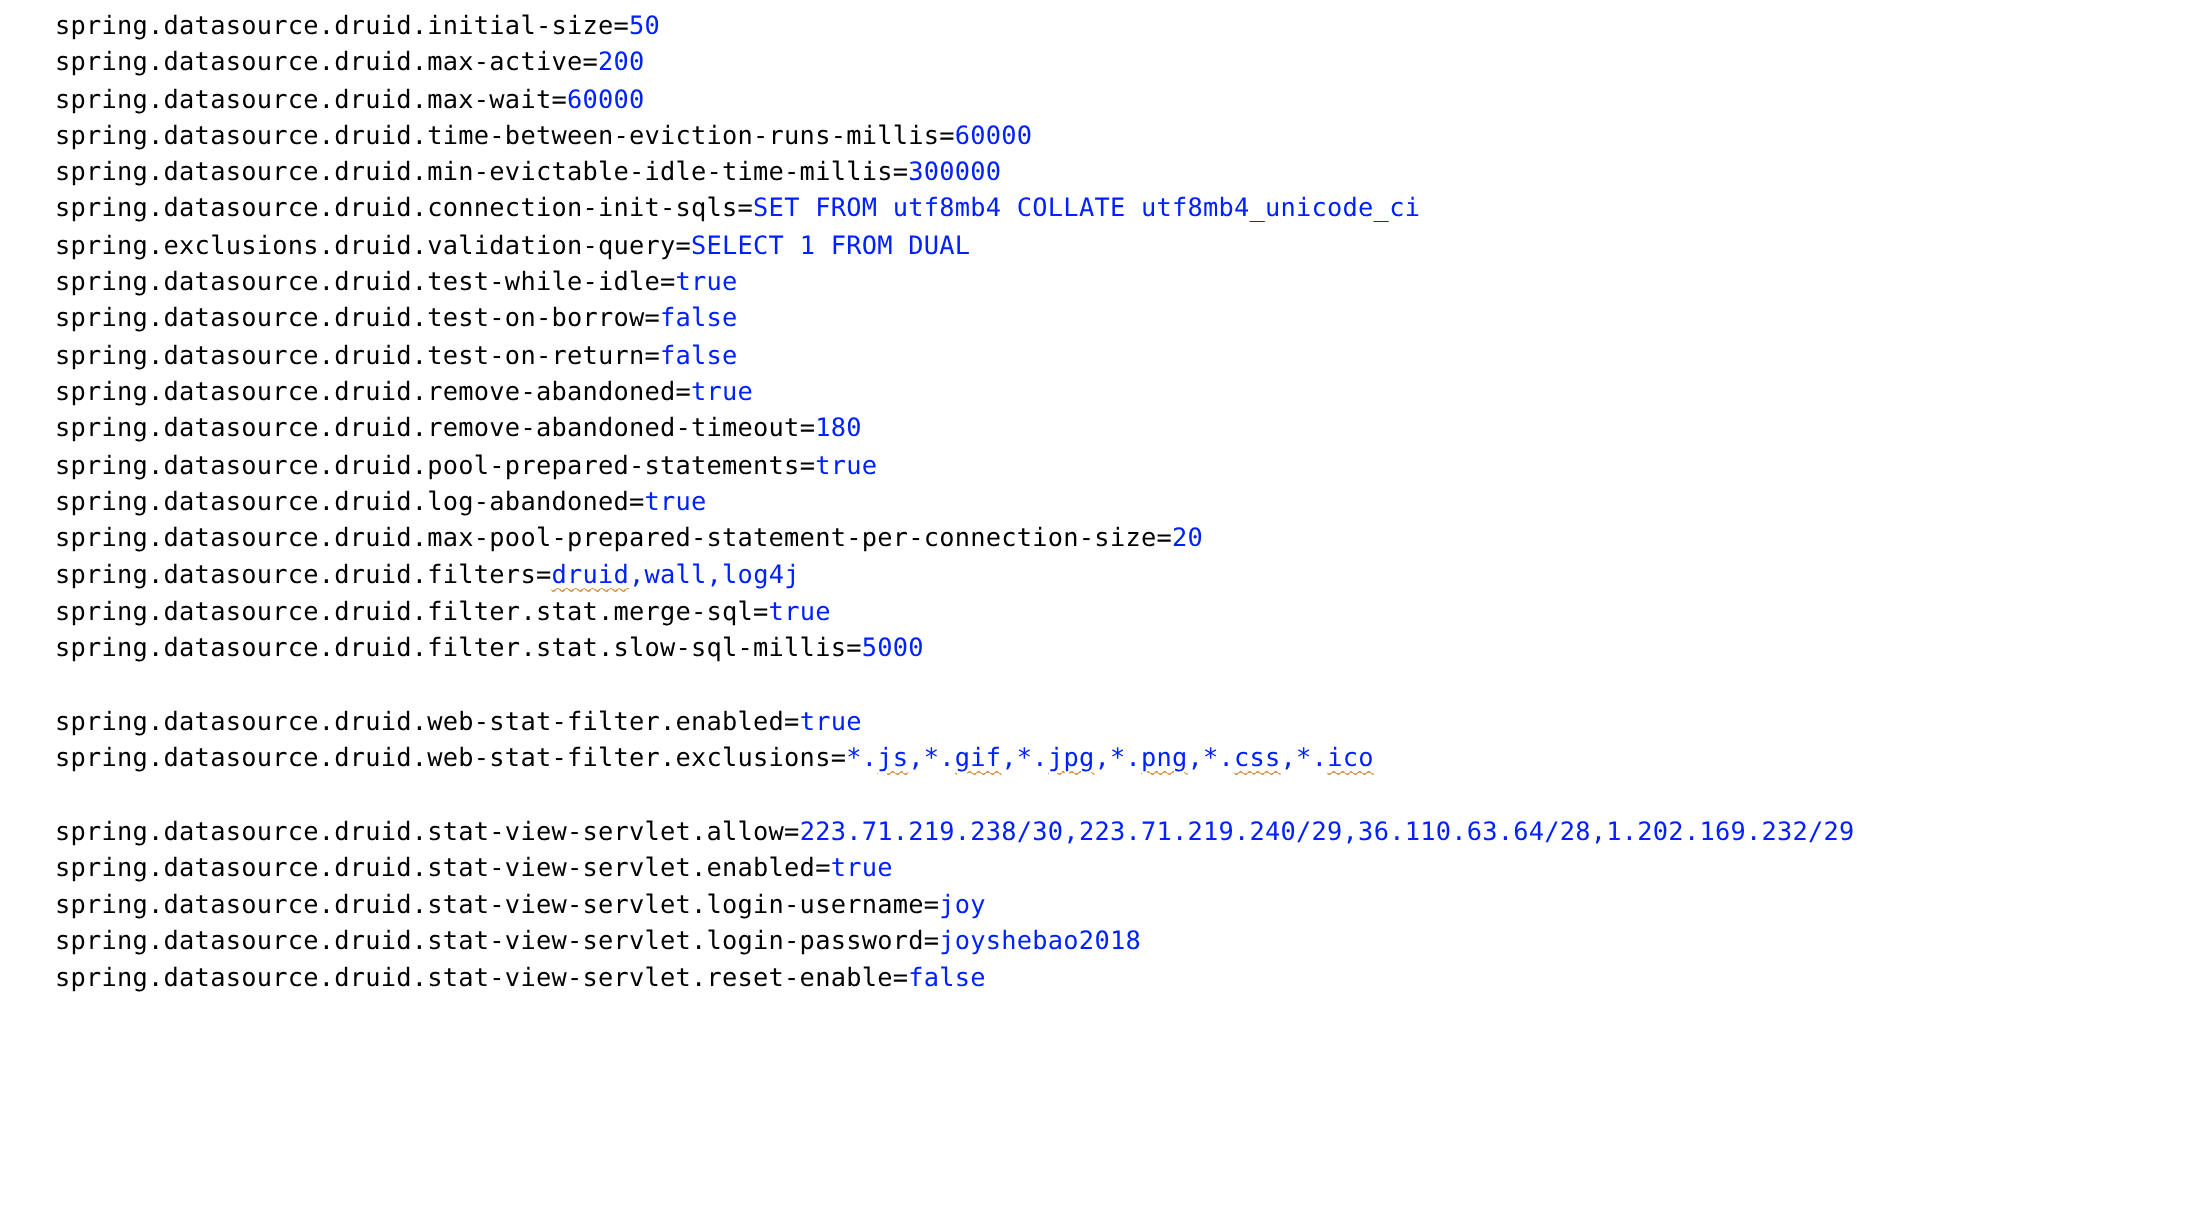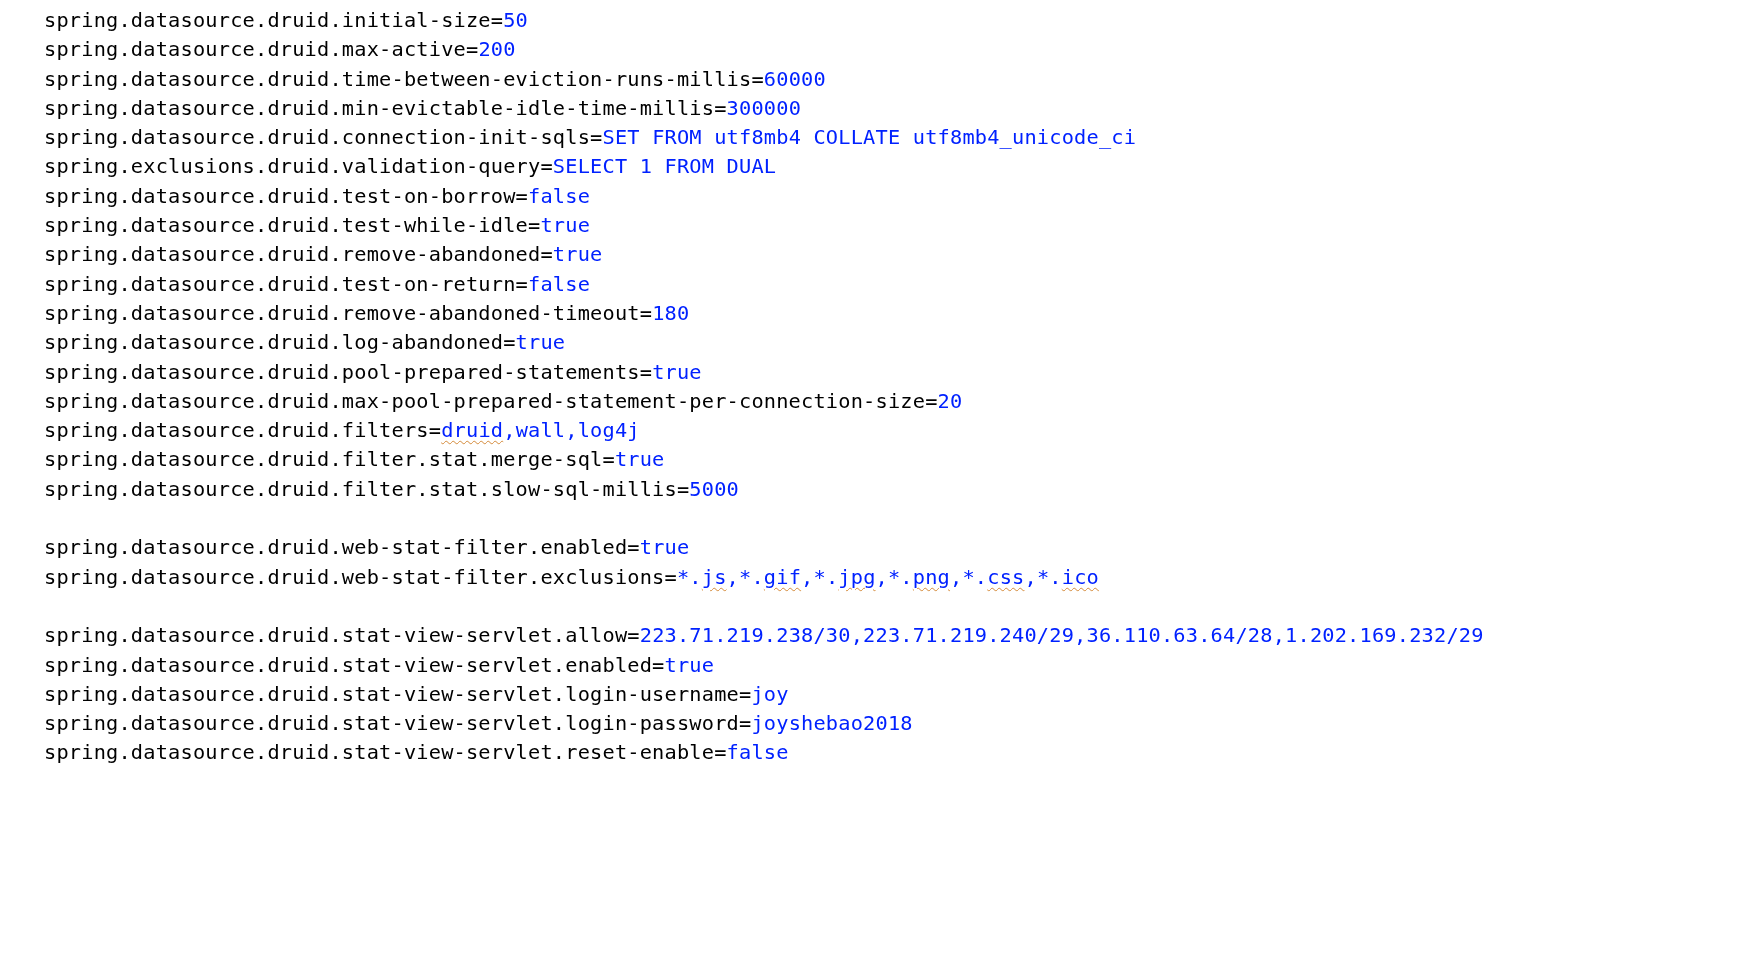--- a/index.html
+++ b/index.html
@@ -34,31 +34,32 @@
     text-decoration-thickness: 1.4px;
     text-underline-offset: 3px;
   }
 </style>
 </head>
 <body>
 
 <div id="code">
     <div class="line"><span class="key">spring.datasource.druid.initial-size</span><span class="eq">=</span><span class="val">50</span></div>
     <div class="line"><span class="key">spring.datasource.druid.max-active</span><span class="eq">=</span><span class="val">200</span></div>
+    <div class="line"><span class="key">spring.datasource.druid.max-wait</span><span class="eq">=</span><span class="val">60000</span></div>
     <div class="line"><span class="key">spring.datasource.druid.time-between-eviction-runs-millis</span><span class="eq">=</span><span class="val">60000</span></div>
     <div class="line"><span class="key">spring.datasource.druid.min-evictable-idle-time-millis</span><span class="eq">=</span><span class="val">300000</span></div>
     <div class="line"><span class="key">spring.datasource.druid.connection-init-sqls</span><span class="eq">=</span><span class="val">SET FROM utf8mb4 COLLATE utf8mb4_unicode_ci</span></div>
     <div class="line"><span class="key">spring.exclusions.druid.validation-query</span><span class="eq">=</span><span class="val">SELECT 1 FROM DUAL</span></div>
+    <div class="line"><span class="key">spring.datasource.druid.test-while-idle</span><span class="eq">=</span><span class="val">true</span></div>
     <div class="line"><span class="key">spring.datasource.druid.test-on-borrow</span><span class="eq">=</span><span class="val">false</span></div>
-    <div class="line"><span class="key">spring.datasource.druid.test-while-idle</span><span class="eq">=</span><span class="val">true</span></div>
+    <div class="line"><span class="key">spring.datasource.druid.test-on-return</span><span class="eq">=</span><span class="val">false</span></div>
     <div class="line"><span class="key">spring.datasource.druid.remove-abandoned</span><span class="eq">=</span><span class="val">true</span></div>
-    <div class="line"><span class="key">spring.datasource.druid.test-on-return</span><span class="eq">=</span><span class="val">false</span></div>
     <div class="line"><span class="key">spring.datasource.druid.remove-abandoned-timeout</span><span class="eq">=</span><span class="val">180</span></div>
+    <div class="line"><span class="key">spring.datasource.druid.pool-prepared-statements</span><span class="eq">=</span><span class="val">true</span></div>
     <div class="line"><span class="key">spring.datasource.druid.log-abandoned</span><span class="eq">=</span><span class="val">true</span></div>
-    <div class="line"><span class="key">spring.datasource.druid.pool-prepared-statements</span><span class="eq">=</span><span class="val">true</span></div>
     <div class="line"><span class="key">spring.datasource.druid.max-pool-prepared-statement-per-connection-size</span><span class="eq">=</span><span class="val">20</span></div>
     <div class="line"><span class="key">spring.datasource.druid.filters</span><span class="eq">=</span><span class="val squig">druid</span><span class="val">,wall,log4j</span></div>
     <div class="line"><span class="key">spring.datasource.druid.filter.stat.merge-sql</span><span class="eq">=</span><span class="val">true</span></div>
     <div class="line"><span class="key">spring.datasource.druid.filter.stat.slow-sql-millis</span><span class="eq">=</span><span class="val">5000</span></div>
     <div class="line">&nbsp;</div>
     <div class="line"><span class="key">spring.datasource.druid.web-stat-filter.enabled</span><span class="eq">=</span><span class="val">true</span></div>
     <div class="line"><span class="key">spring.datasource.druid.web-stat-filter.exclusions</span><span class="eq">=</span><span class="val">*.</span><span class="val squig">js</span><span class="val">,*.</span><span class="val squig">gif</span><span class="val">,*.</span><span class="val squig">jpg</span><span class="val">,*.</span><span class="val squig">png</span><span class="val">,*.</span><span class="val squig">css</span><span class="val">,*.</span><span class="val squig">ico</span></div>
     <div class="line">&nbsp;</div>
     <div class="line"><span class="key">spring.datasource.druid.stat-view-servlet.allow</span><span class="eq">=</span><span class="val">223.71.219.238/30,223.71.219.240/29,36.110.63.64/28,1.202.169.232/29</span></div>
     <div class="line"><span class="key">spring.datasource.druid.stat-view-servlet.enabled</span><span class="eq">=</span><span class="val">true</span></div>

